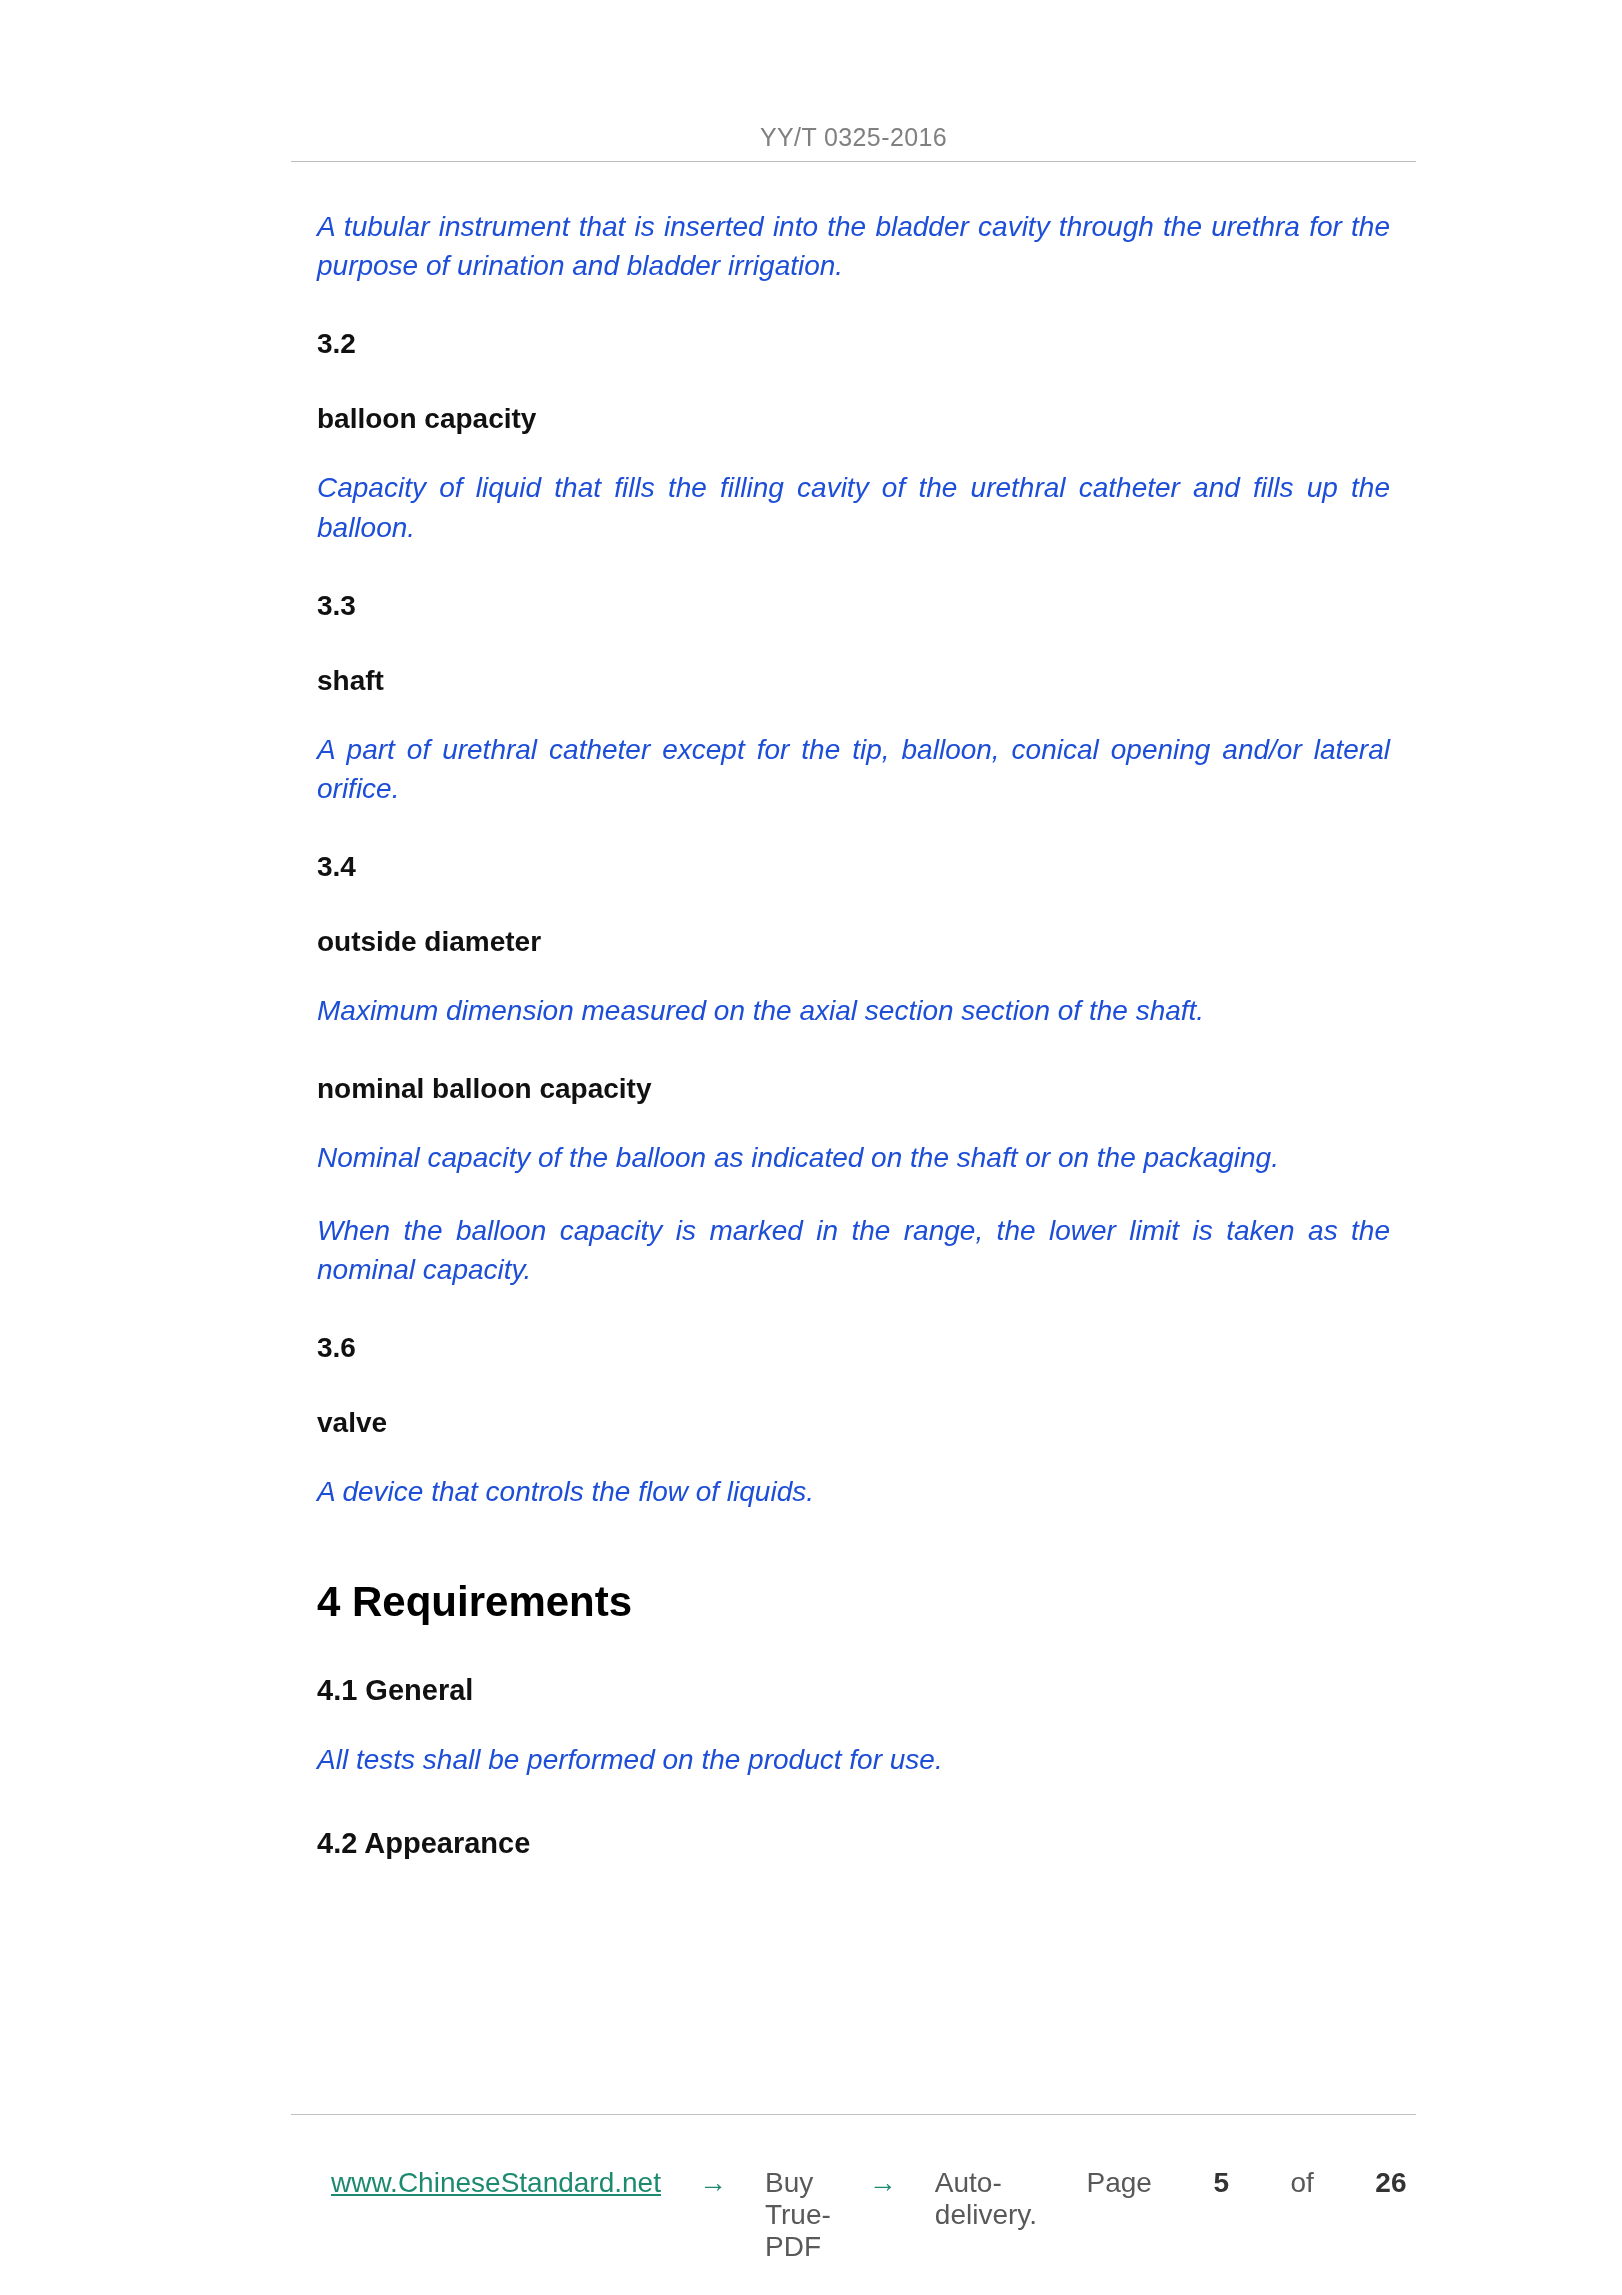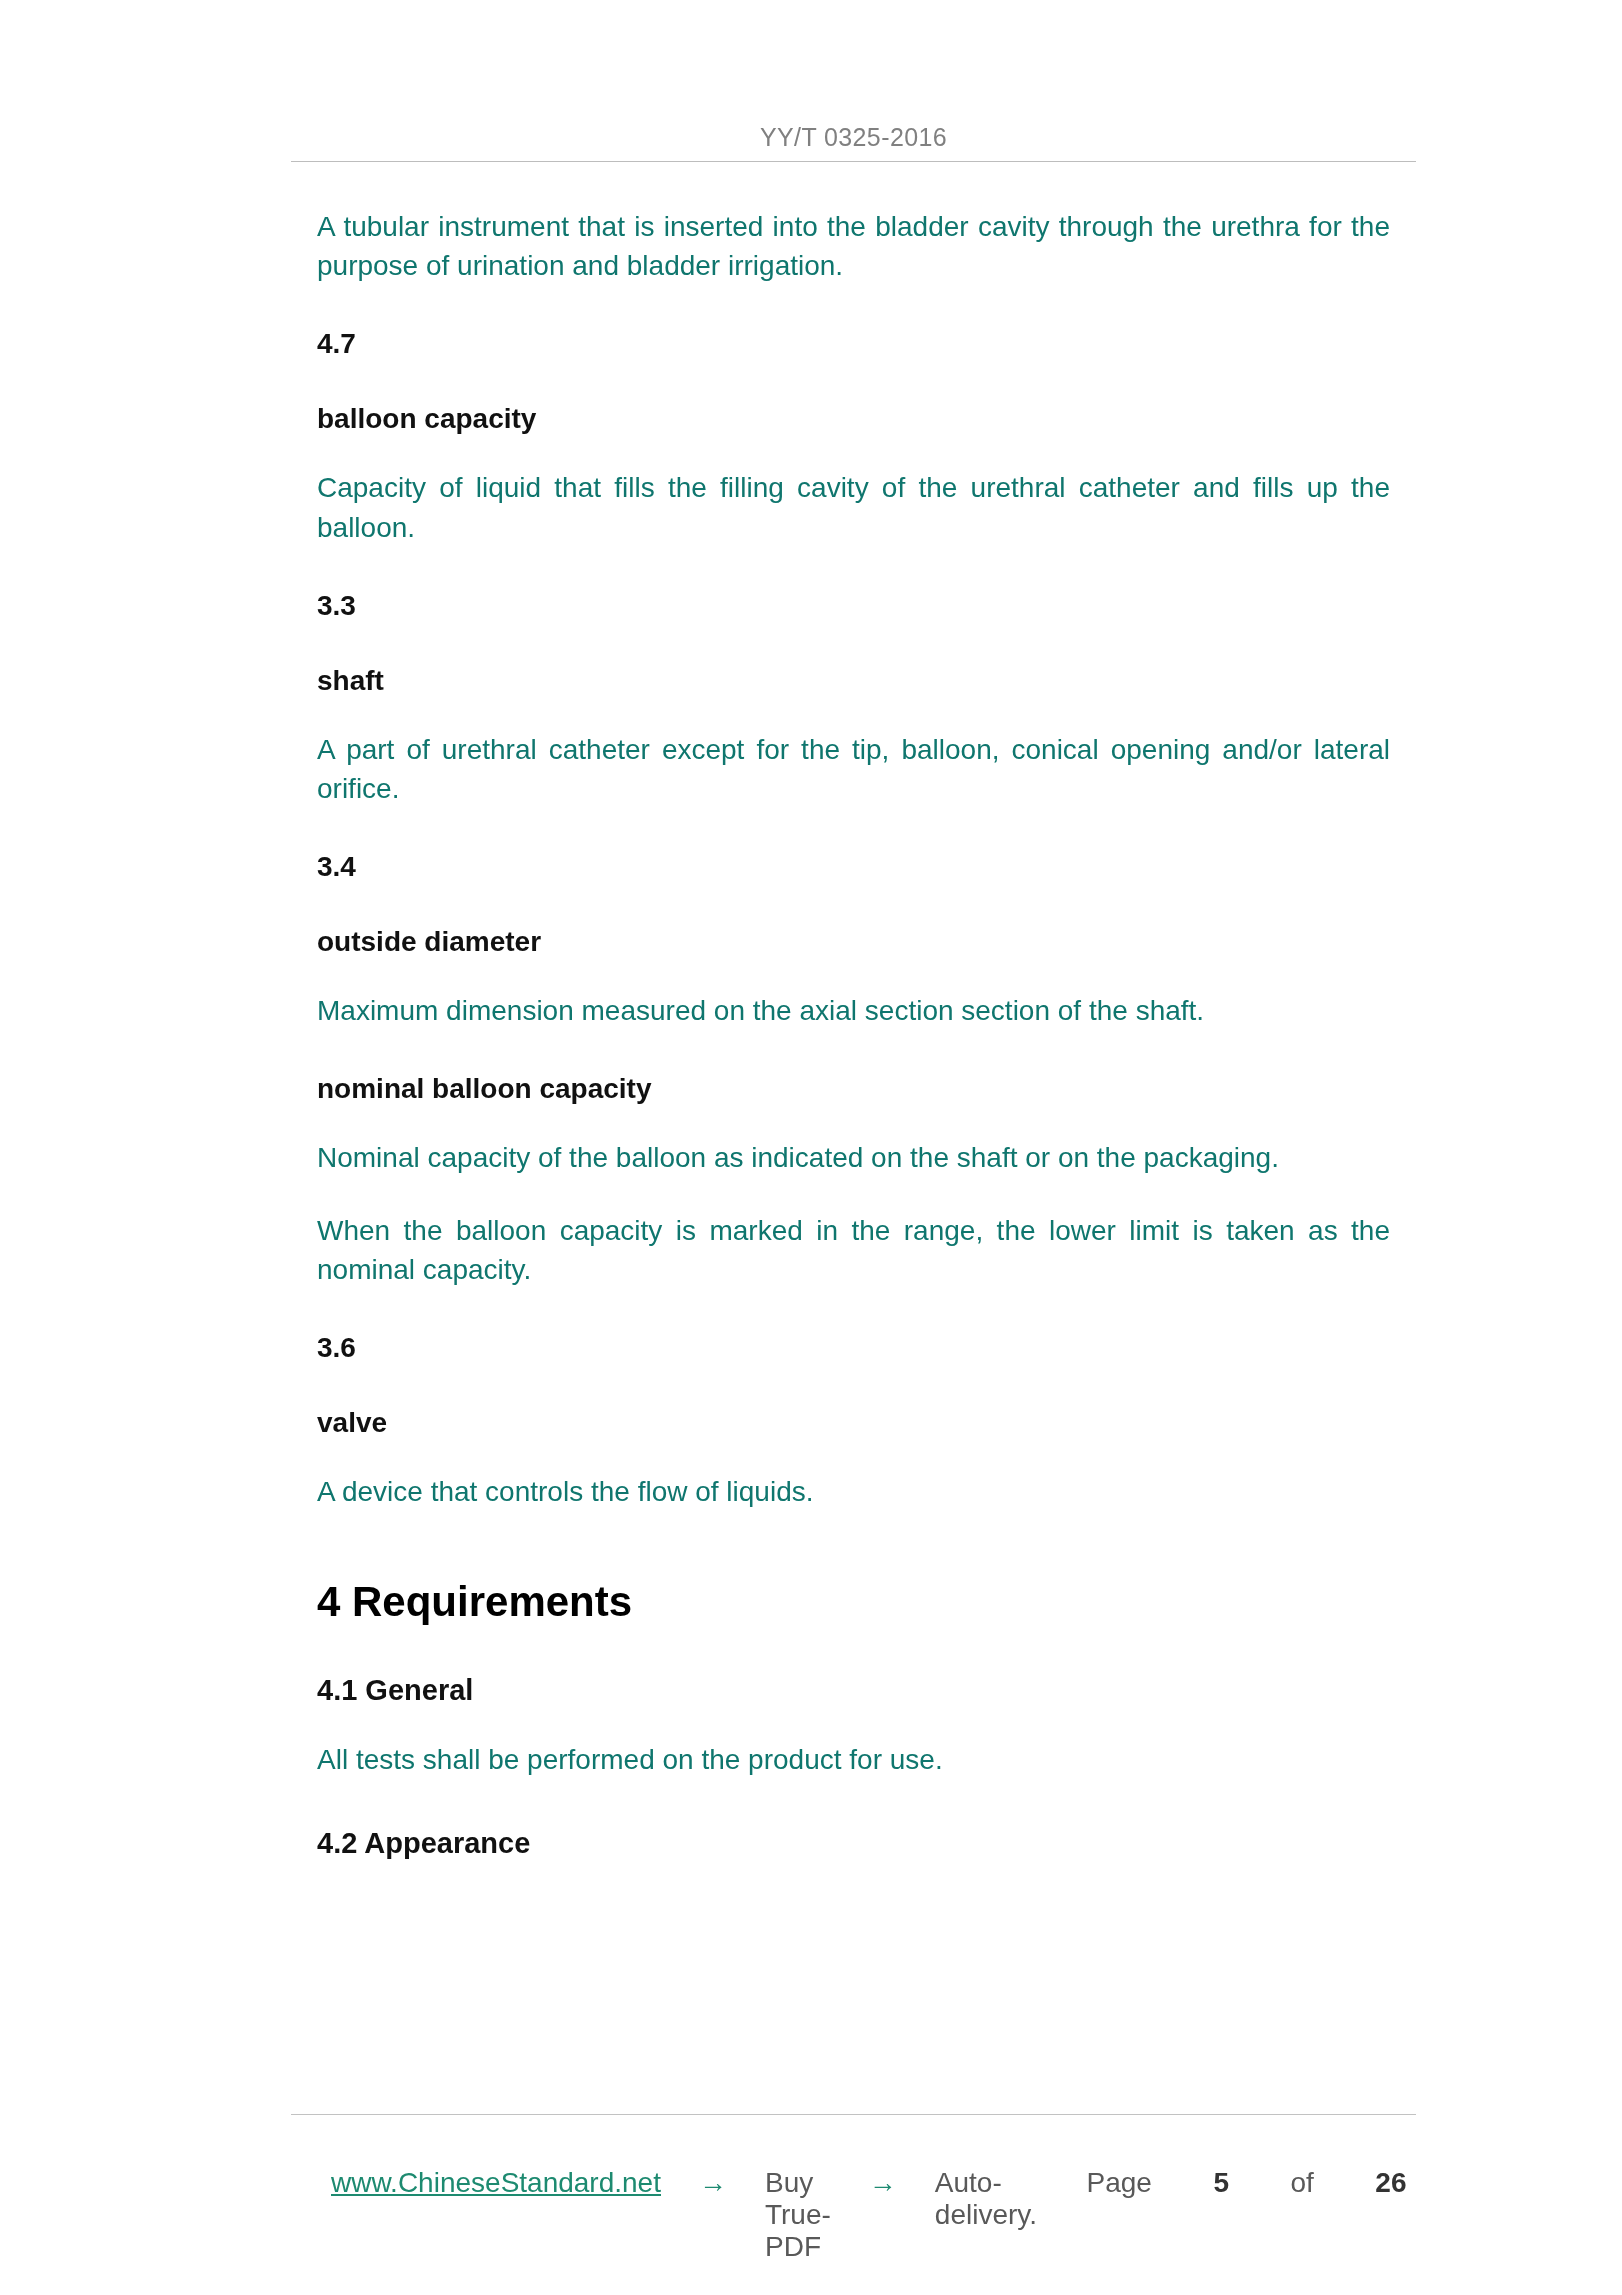--- a/index.html
+++ b/index.html
@@ -41,21 +41,22 @@
     font-weight: bold;
     font-size: 28px;
     margin-top: 43px;
     color: #111111;
   }
   .b-para {
     font-size: 28px;
     line-height: 1.4;
     text-align: justify;
     margin-top: 33px;
-    color: #0f766e;
+    color: #1d4ed8;
+    font-style: italic;
   }
   .b-h1 {
     font-weight: bold;
     font-size: 42px;
     margin-top: 67px;
     color: #000000;
   }
   .b-h2 {
     font-weight: bold;
     font-size: 29px;
@@ -100,21 +101,21 @@
 <body>
 
 <div class="page">
 
   <div class="header">YY/T 0325-2016</div>
 
   <hr class="header-rule">
 
   <div class="content">
       <div class="b-para">A tubular instrument that is inserted into the bladder cavity through the urethra for the purpose of urination and bladder irrigation.</div>
-      <div class="b-num">4.7</div>
+      <div class="b-num">3.2</div>
       <div class="b-term">balloon capacity</div>
       <div class="b-para">Capacity of liquid that fills the filling cavity of the urethral catheter and fills up the balloon.</div>
       <div class="b-num">3.3</div>
       <div class="b-term">shaft</div>
       <div class="b-para">A part of urethral catheter except for the tip, balloon, conical opening and/or lateral orifice.</div>
       <div class="b-num">3.4</div>
       <div class="b-term">outside diameter</div>
       <div class="b-para">Maximum dimension measured on the axial section section of the shaft.</div>
       <div class="b-term">nominal balloon capacity</div>
       <div class="b-para">Nominal capacity of the balloon as indicated on the shaft or on the packaging.</div>

